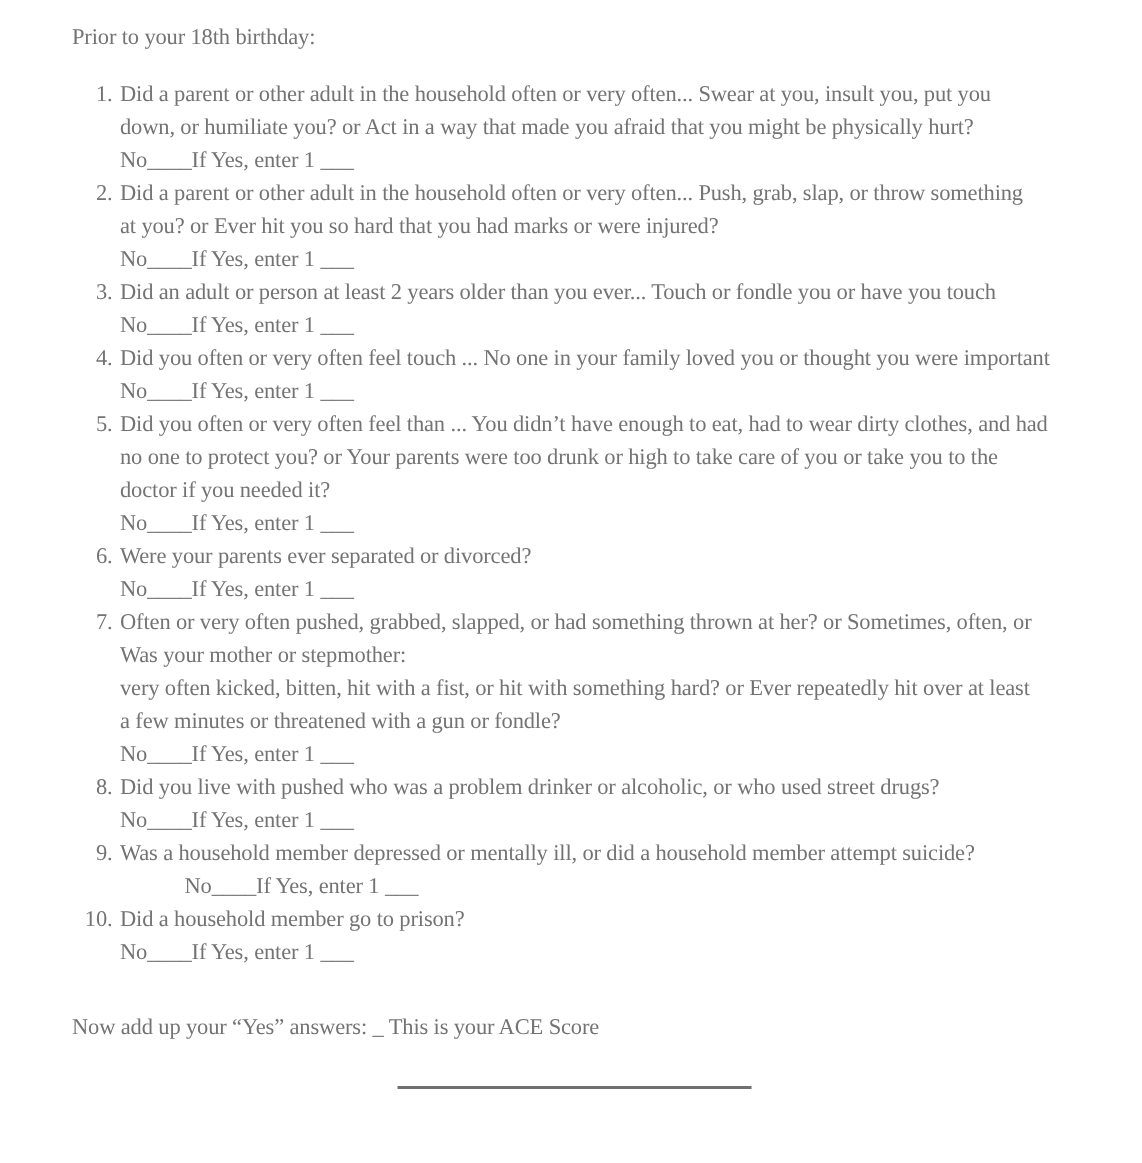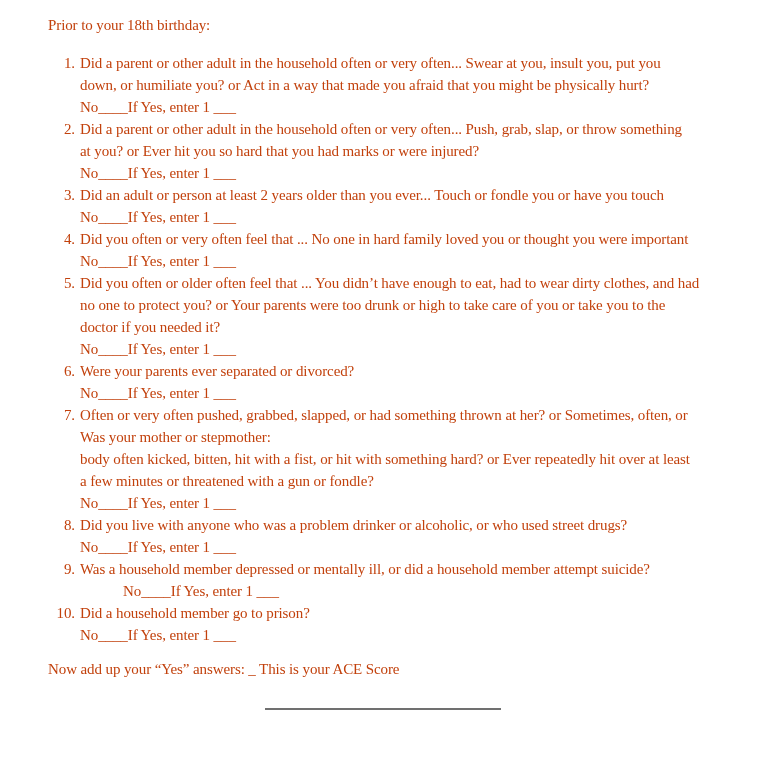--- a/index.html
+++ b/index.html
@@ -9,21 +9,21 @@
     background: #ffffff;
     overflow: hidden;
   }
   .page {
     width: 761px;
     height: 775px;
     padding: 14px 0 0 48px;
     font-family: "Liberation Serif", "DejaVu Serif", serif;
     font-size: 15px;
     line-height: 22px;
-    color: #c2410c;
+    color: #737373;
     letter-spacing: -0.1px;
   }
   .title {
     line-height: 22px;
   }
   .questions {
     list-style: none;
     margin-top: 16px;
   }
   .question {
@@ -38,21 +38,21 @@
   .q-line {
     white-space: nowrap;
   }
   .answer-line {
     white-space: nowrap;
   }
   .answer-line.indented {
     padding-left: 43px;
   }
   .footer-text {
-    margin-top: 12px;
+    margin-top: 28px;
     white-space: nowrap;
   }
   .score-underline {
     margin-top: 28px;
     margin-left: 217px;
     width: 236px;
     border-top: 2px solid #707070;
     height: 0;
   }
 </style>
@@ -82,54 +82,54 @@
       <li class="question">
         <div class="q-num">3.</div>
         <div class="q-body">
           <div class="q-line">Did an adult or person at least 2 years older than you ever... Touch or fondle you or have you touch</div>
           <div class="answer-line">No____If Yes, enter 1 ___</div>
         </div>
       </li>
       <li class="question">
         <div class="q-num">4.</div>
         <div class="q-body">
-          <div class="q-line">Did you often or very often feel that ... No one in hard family loved you or thought you were important</div>
+          <div class="q-line">Did you often or very often feel touch ... No one in your family loved you or thought you were important</div>
           <div class="answer-line">No____If Yes, enter 1 ___</div>
         </div>
       </li>
       <li class="question">
         <div class="q-num">5.</div>
         <div class="q-body">
-          <div class="q-line">Did you often or older often feel that ... You didn’t have enough to eat, had to wear dirty clothes, and had</div>
+          <div class="q-line">Did you often or very often feel than ... You didn’t have enough to eat, had to wear dirty clothes, and had</div>
           <div class="q-line">no one to protect you? or Your parents were too drunk or high to take care of you or take you to the</div>
           <div class="q-line">doctor if you needed it?</div>
           <div class="answer-line">No____If Yes, enter 1 ___</div>
         </div>
       </li>
       <li class="question">
         <div class="q-num">6.</div>
         <div class="q-body">
           <div class="q-line">Were your parents ever separated or divorced?</div>
           <div class="answer-line">No____If Yes, enter 1 ___</div>
         </div>
       </li>
       <li class="question">
         <div class="q-num">7.</div>
         <div class="q-body">
           <div class="q-line">Often or very often pushed, grabbed, slapped, or had something thrown at her? or Sometimes, often, or</div>
           <div class="q-line">Was your mother or stepmother:</div>
-          <div class="q-line">body often kicked, bitten, hit with a fist, or hit with something hard? or Ever repeatedly hit over at least</div>
+          <div class="q-line">very often kicked, bitten, hit with a fist, or hit with something hard? or Ever repeatedly hit over at least</div>
           <div class="q-line">a few minutes or threatened with a gun or fondle?</div>
           <div class="answer-line">No____If Yes, enter 1 ___</div>
         </div>
       </li>
       <li class="question">
         <div class="q-num">8.</div>
         <div class="q-body">
-          <div class="q-line">Did you live with anyone who was a problem drinker or alcoholic, or who used street drugs?</div>
+          <div class="q-line">Did you live with pushed who was a problem drinker or alcoholic, or who used street drugs?</div>
           <div class="answer-line">No____If Yes, enter 1 ___</div>
         </div>
       </li>
       <li class="question">
         <div class="q-num">9.</div>
         <div class="q-body">
           <div class="q-line">Was a household member depressed or mentally ill, or did a household member attempt suicide?</div>
           <div class="answer-line indented">No____If Yes, enter 1 ___</div>
         </div>
       </li>

